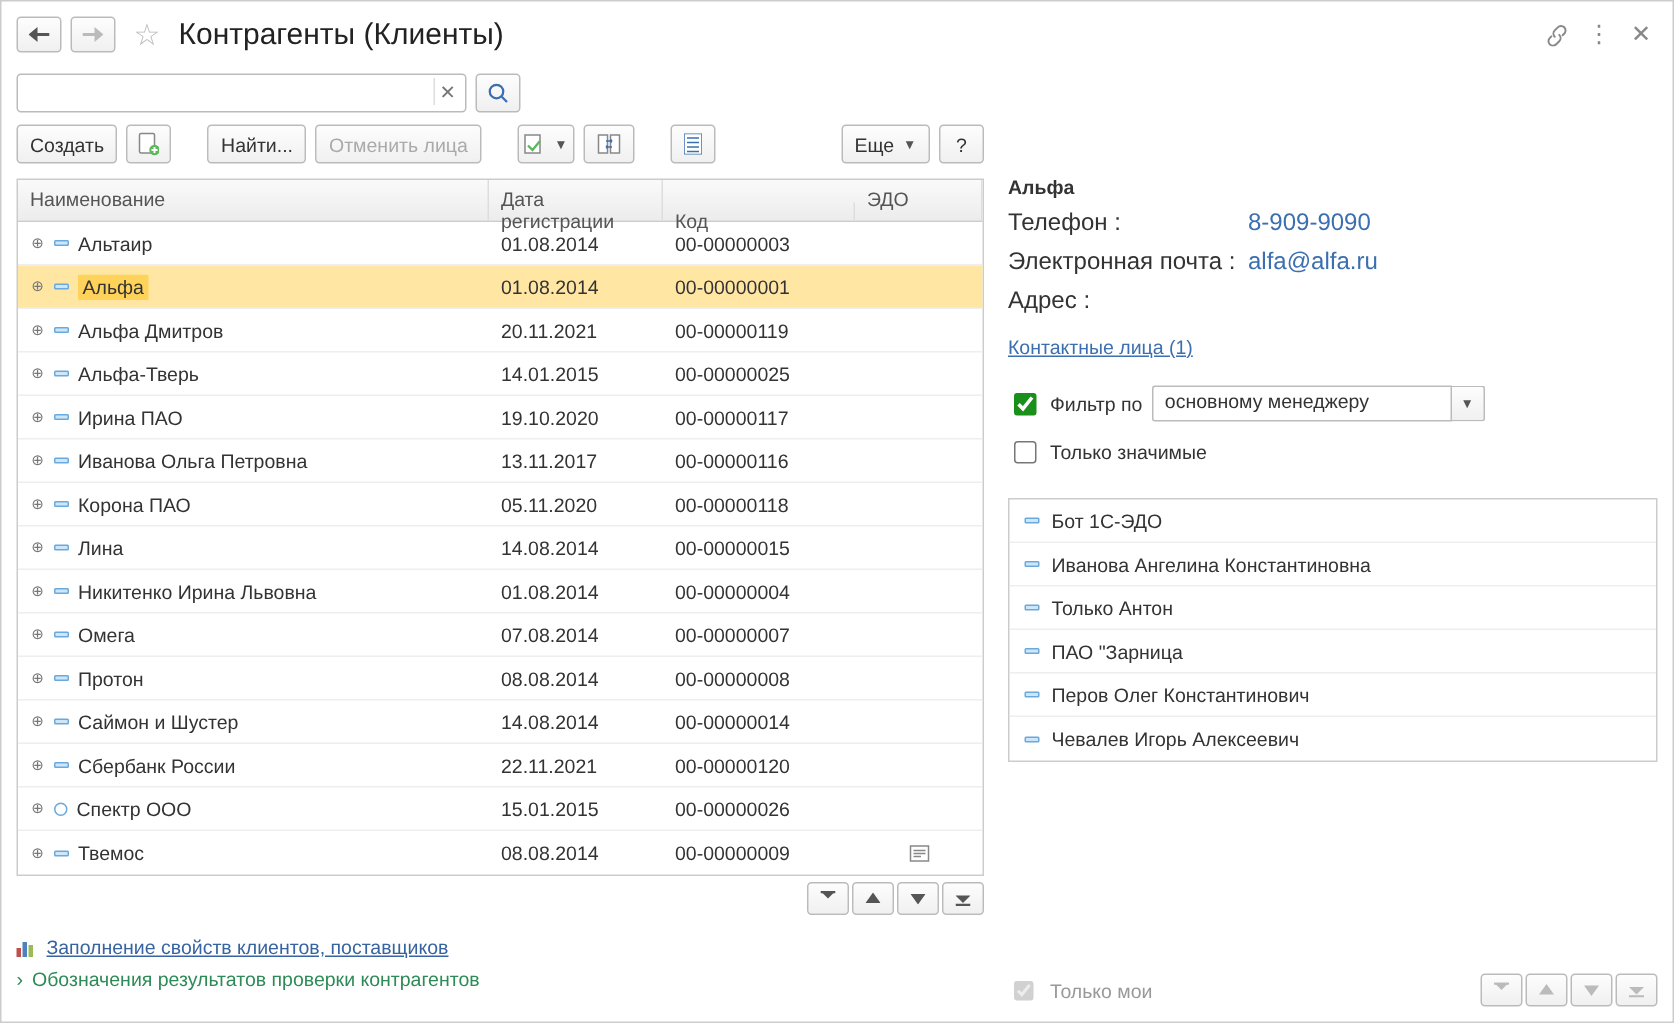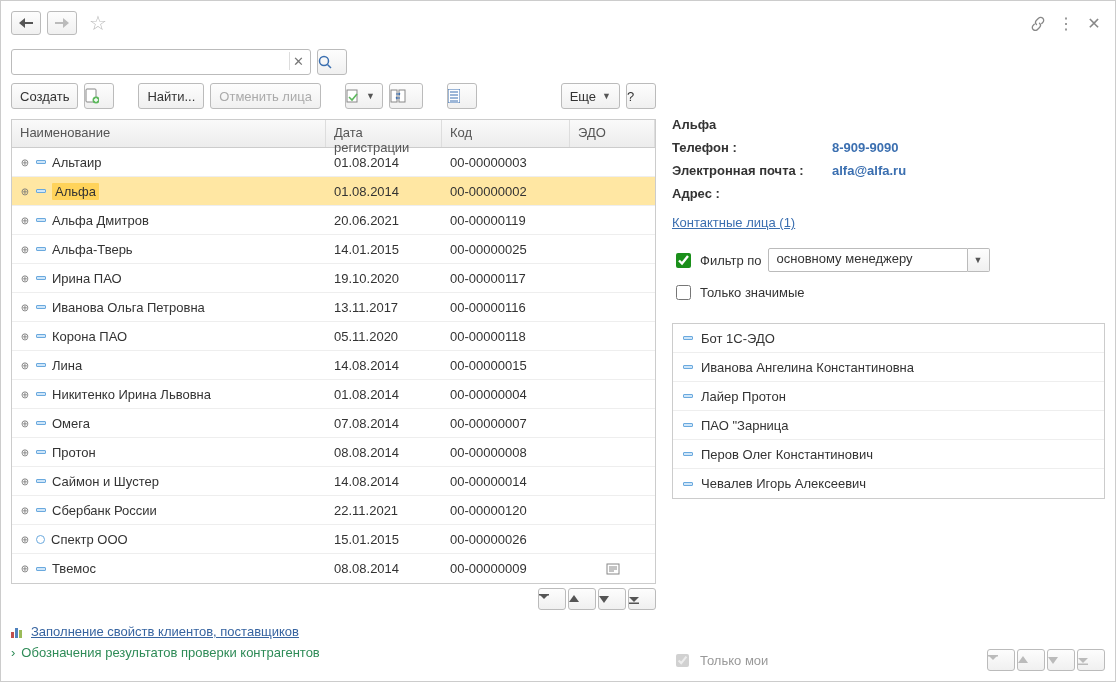--- a/index.html
+++ b/index.html
@@ -13,40 +13,40 @@
   .star-icon { width:22px; height:22px; display:flex; align-items:center; justify-content:center; color:#bbb; font-size:20px; cursor:pointer; margin-left:4px;}
   .title-text { font-size:20px; color:#222; margin-left:4px; }
   .titlebar-spacer { flex:1; }
   .ti-btn { width:22px; height:22px; display:flex; align-items:center; justify-content:center; color:#888; cursor:pointer; font-size:16px; }
 
   
   .toolbar-row1 { display:flex; align-items:center; gap:6px; margin-top:10px; }
   .search-wrap { position:relative; width:300px; }
   .search-input { width:100%; height:26px; border:1px solid #bbb; border-radius:3px; padding:2px 26px 2px 6px; font-size:13px;}
   .search-clear { position:absolute; right:4px; top:3px; width:18px; height:18px; display:flex; align-items:center; justify-content:center; color:#777; cursor:pointer; font-size:13px; border-left:1px solid #ddd;}
-  .sq-btn { height:26px; min-width:28px; border:1px solid #bbb; border-radius:3px; background:linear-gradient(#fdfdfd,#f0f0f0); display:inline-flex; align-items:center; justify-content:flex-start; padding:0 8px; cursor:pointer; color:#333; font-size:13px; gap:4px;}
+  .sq-btn { height:26px; min-width:28px; border:1px solid #bbb; border-radius:3px; background:linear-gradient(#fdfdfd,#f0f0f0); display:inline-flex; align-items:center; justify-content:center; padding:0 8px; cursor:pointer; color:#333; font-size:13px; gap:4px;}
   .sq-btn.icon-only { padding:0; width:30px; }
   .sq-btn.disabled { color:#aaa; }
   .dropdown-caret { margin-left:2px; font-size:9px; color:#555; }
 
   .toolbar-row2 { display:flex; align-items:center; gap:6px; margin-top:8px; width:645px;}
   .toolbar-row2 .spacer { flex:1; }
 
   
   .main-area { display:flex; flex:1; margin-top:10px; gap:12px; min-height:0;}
   .left-col { width:645px; display:flex; flex-direction:column; }
   .right-col { flex:1; display:flex; flex-direction:column; padding-left:4px;}
 
   
   .grid { border:1px solid #ccc; flex:0 0 auto; }
   .grid-header { display:flex; background:linear-gradient(#fafafa,#ececec); border-bottom:1px solid #ccc; height:28px; align-items:stretch; color:#555; font-size:13px;}
   .gh-cell { border-right:1px solid #ddd; padding:5px 8px; }
   .gh-name { width:314px; }
   .gh-date { width:116px; }
-  .gh-code { width:128px; }
+  .gh-code { width:128px;margin-top:15px; }
   .gh-edo { flex:1; }
   .grid-body { }
   .grid-row { display:flex; height:29px; align-items:center; border-bottom:1px solid #eee; }
   .grid-row:last-child { border-bottom:none; }
   .grid-row.selected { background:#ffe7a3; }
   .grid-row.selected .rc-name-text { background:#ffd35a; padding:1px 3px; border-radius:1px; }
   .rc { padding:0 8px; white-space:nowrap; overflow:hidden; text-overflow:ellipsis; }
   .rc-name { width:314px; display:flex; align-items:center; gap:6px;}
   .rc-date { width:116px; }
   .rc-code { width:128px; }
@@ -64,21 +64,21 @@
   .footer-link a { color:#3764a0; }
   .footer-link.green { color:#2e8b57; }
   .footer-link.green .arrow { color:#2e8b57; }
   .chart-ico { width:14px; height:12px; display:inline-flex; align-items:flex-end; gap:1px;}
   .chart-ico span { width:3px; background:#c0504d; display:inline-block;}
   .chart-ico span:nth-child(2){background:#4f81bd;}
   .chart-ico span:nth-child(3){background:#9bbb59;}
 
   
   .detail-title { font-weight:bold; font-size:13px; margin-bottom:8px; margin-top:-2px;}
-  .field-row { display:flex; margin-bottom:8px; font-size:13px;font-weight:bold;}
+  .field-row { display:flex; margin-bottom:8px; font-size:16px;}
   .field-label { color:#333; width:160px;}
   .field-value { color:#3b6fb0; cursor:pointer; white-space:nowrap; overflow:hidden; text-overflow:ellipsis; flex:1;}
   .contacts-link { color:#3b6fb0; text-decoration:underline; cursor:pointer; display:inline-block; margin-top:6px;}
 
   .filter-block { margin-top:18px; }
   .checkbox-row { display:flex; align-items:center; gap:6px; font-size:13px; margin-bottom:10px;}
   .checkbox-row input[type=checkbox]{ width:15px; height:15px; accent-color:#1a8f1a;}
   .filter-select-wrap { display:flex; }
   .filter-select { height:24px; border:1px solid #bbb; border-radius:2px 0 0 2px; padding:2px 8px; background:#fff; min-width:200px; font-size:13px;}
   .filter-select-btn { width:22px; height:24px; border:1px solid #bbb; border-left:none; border-radius:0 2px 2px 0; background:linear-gradient(#fdfdfd,#f0f0f0); display:flex; align-items:center; justify-content:center; font-size:9px; color:#555; cursor:pointer;}
@@ -105,20 +105,21 @@
       <svg width="14" height="10" viewBox="0 0 14 10">
           <path d="M6 0 L0 5 L6 10 L6 6 L14 6 L14 4 L6 4 Z" fill="#555"></path>
         </svg>
     </div>
     <div class="nav-btn disabled">
       <svg width="14" height="10" viewBox="0 0 14 10">
           <path d="M8 0 L14 5 L8 10 L8 6 L0 6 L0 4 L8 4 Z" fill="#bbb"></path>
         </svg>
     </div>
     <div class="star-icon">☆</div>
+    <div class="title-text">Контрагенты (Клиенты)</div>
     <div class="titlebar-spacer"></div>
     <div class="ti-btn">
       <svg width="16" height="16" viewBox="0 0 16 16">
           <path d="M6.5 9.5a3 3 0 010-4.24l2-2a3 3 0 114.24 4.24l-1 1m-2.24-.26a3 3 0 010 4.24l-2 2a3 3 0 11-4.24-4.24l1-1" stroke="#888" stroke-width="1.3" fill="none" stroke-linecap="round"></path>
         </svg>
     </div>
     <div class="ti-btn">⋮</div>
     <div class="ti-btn">✕</div>
   </div>
 
@@ -210,30 +211,30 @@
               <div class="rc rc-code">00-00000003</div>
               <div class="rc rc-edo"></div>
             </div>
             <div class="grid-row selected">
               <div class="rc rc-name">
                 <span class="tree-expand">⊕</span>
                 <span class="row-mark"></span>
                 <span class="rc-name-text">Альфа</span>
               </div>
               <div class="rc rc-date">01.08.2014</div>
-              <div class="rc rc-code">00-00000002</div>
+              <div class="rc rc-code">00-00000001</div>
               <div class="rc rc-edo"></div>
             </div>
             <div class="grid-row">
               <div class="rc rc-name">
                 <span class="tree-expand">⊕</span>
                 <span class="row-mark"></span>
                 <span class="rc-name-text">Альфа Дмитров</span>
               </div>
-              <div class="rc rc-date">20.06.2021</div>
+              <div class="rc rc-date">20.11.2021</div>
               <div class="rc rc-code">00-00000119</div>
               <div class="rc rc-edo"></div>
             </div>
             <div class="grid-row">
               <div class="rc rc-name">
                 <span class="tree-expand">⊕</span>
                 <span class="row-mark"></span>
                 <span class="rc-name-text">Альфа-Тверь</span>
               </div>
               <div class="rc rc-date">14.01.2015</div>
@@ -439,21 +440,21 @@
           <div class="mgr-row">
             <span class="mgr-mark"></span>
             <span>Бот 1С-ЭДО</span>
           </div>
           <div class="mgr-row">
             <span class="mgr-mark"></span>
             <span>Иванова Ангелина Константиновна</span>
           </div>
           <div class="mgr-row">
             <span class="mgr-mark"></span>
-            <span>Лайер Протон</span>
+            <span>Только Антон</span>
           </div>
           <div class="mgr-row">
             <span class="mgr-mark"></span>
             <span>ПАО "Зарница</span>
           </div>
           <div class="mgr-row">
             <span class="mgr-mark"></span>
             <span>Перов Олег Константинович</span>
           </div>
           <div class="mgr-row">

